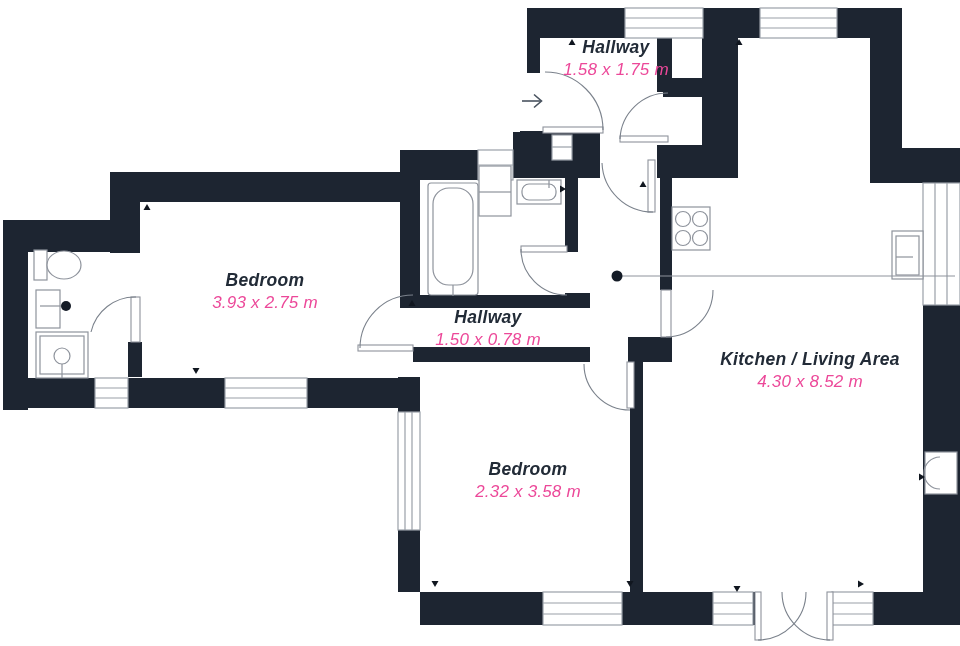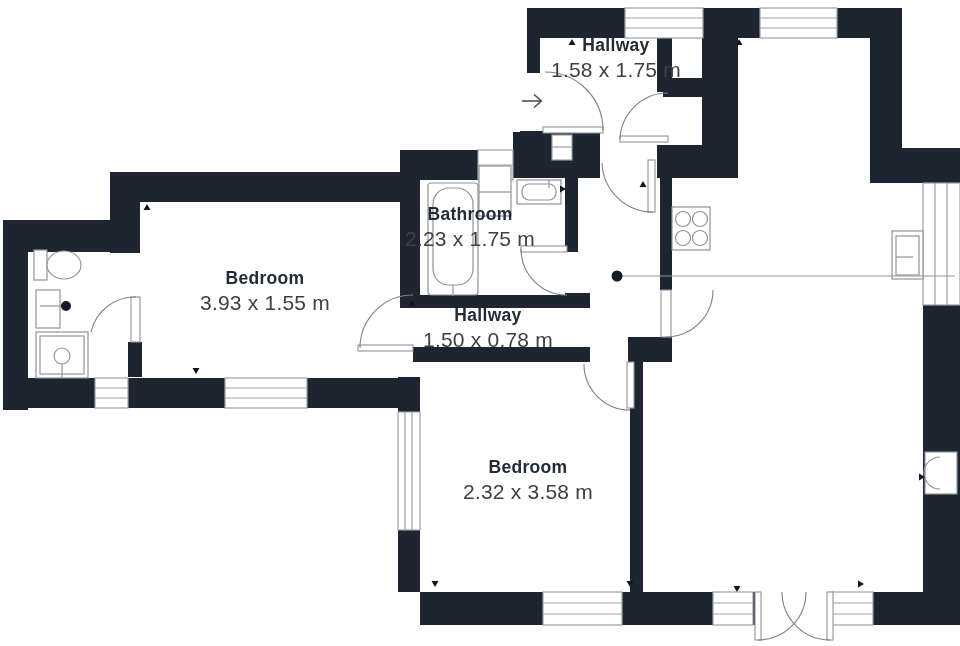--- a/index.html
+++ b/index.html
@@ -1,21 +1,21 @@
 <!DOCTYPE html>
 <html><head>
 <meta charset="utf-8">
 <style>
   html,body{margin:0;padding:0;background:#ffffff;}
   #stage{position:relative;width:960px;height:646px;background:#ffffff;overflow:hidden;
          font-family:"Liberation Sans",sans-serif;}
   #plan-svg{position:absolute;left:0;top:0;}
-  .rlabel{position:absolute;transform:translate(-50%,-50%);text-align:center;white-space:nowrap;}
+  .rlabel{position:absolute;transform:translate(-50%,-50%);text-align:center;white-space:nowrap;font-style:italic;}
   .rname{display:block;font-weight:700;font-size:17.5px;letter-spacing:.3px;color:#222b37;}
-  .rdim{display:block;font-weight:400;font-size:21px;letter-spacing:.2px;color:#404040;margin-top:2px;}
+  .rdim{display:block;font-weight:400;font-size:17px;letter-spacing:.2px;color:#ec4899;margin-top:2px;}
 </style>
 </head>
 <body>
 
 <div id="stage">
 
 <svg id="plan-svg" width="960" height="646" viewBox="0 0 960 646">
 
   <g fill="#1d2531" stroke="none">
 
@@ -224,30 +224,30 @@
     <path transform="translate(858,584)" d="M0,-3.5 L0,3.5 L6,0 Z"></path>
     <path transform="translate(560,189)" d="M0,-3.5 L0,3.5 L6,0 Z"></path>
     <path transform="translate(919,477)" d="M0,-3.5 L0,3.5 L6,0 Z"></path>
   </g>
 </svg>
 
 <div class="rlabel" style="left:616px;top:58px">
   <span class="rname">Hallway</span>
   <span class="rdim">1.58 x 1.75 m</span>
 </div>
-<div class="rlabel" style="left:470px;top:227px">
-  <span class="rname">Bathroom</span>
-  <span class="rdim">2.23 x 1.75 m</span>
-</div>
 <div class="rlabel" style="left:265px;top:291px">
   <span class="rname">Bedroom</span>
-  <span class="rdim">3.93 x 1.55 m</span>
+  <span class="rdim">3.93 x 2.75 m</span>
 </div>
 <div class="rlabel" style="left:488px;top:328px">
   <span class="rname">Hallway</span>
   <span class="rdim">1.50 x 0.78 m</span>
 </div>
 <div class="rlabel" style="left:528px;top:480px">
   <span class="rname">Bedroom</span>
   <span class="rdim">2.32 x 3.58 m</span>
 </div>
+<div class="rlabel" style="left:810px;top:370px">
+  <span class="rname">Kitchen / Living Area</span>
+  <span class="rdim">4.30 x 8.52 m</span>
+</div>
 
 </div>
 
 </body></html>

